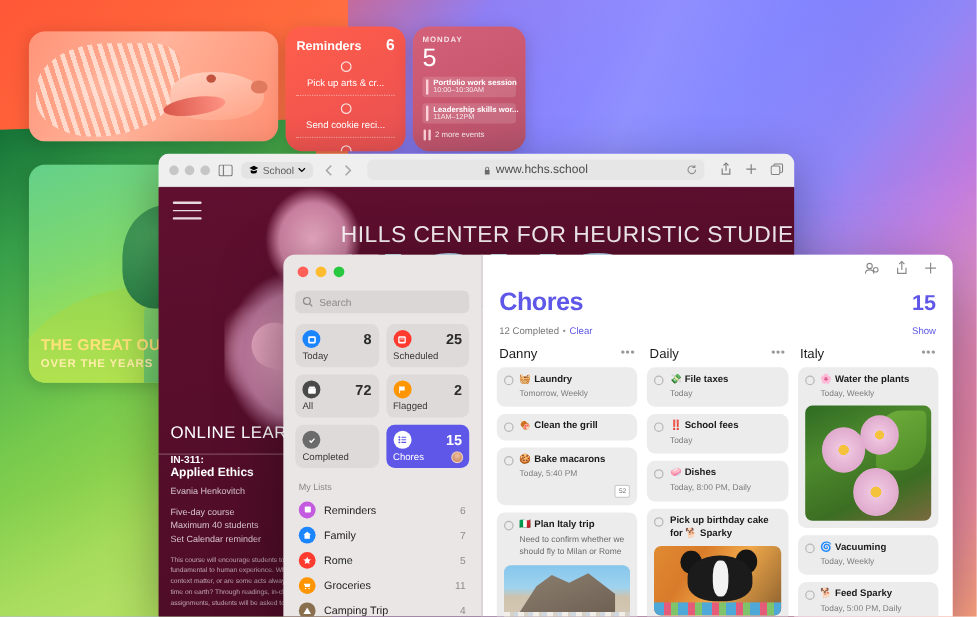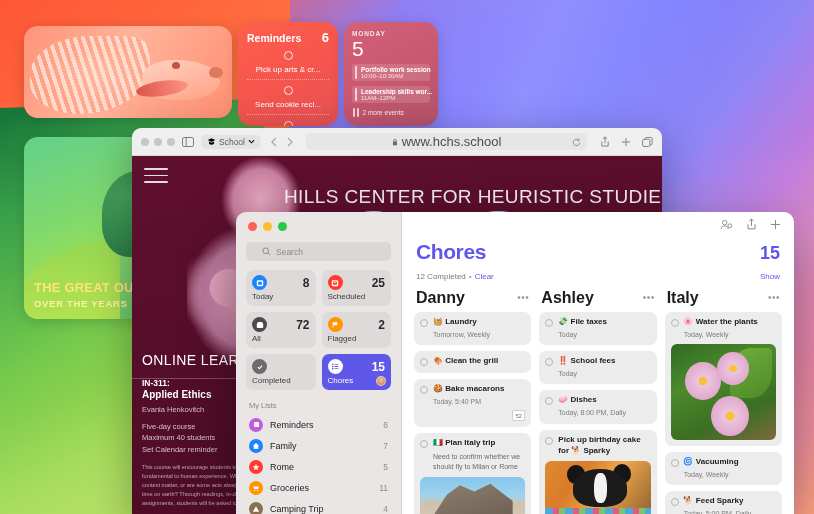--- a/index.html
+++ b/index.html
@@ -124,21 +124,21 @@
   .traffic { display: flex; gap: 5px; }
   .tl { width: 8px; height: 8px; border-radius: 50%; background: #c6c6c6; }
   .sb-icon { color: #7d7d7d; display: flex; align-items: center; }
   .tabgroup { display: flex; align-items: center; gap: 3px;
     background: #e4e3e4; border-radius: 5px; padding: 2px 6px; }
   .tabgroup span { font-size: 8.5px; color: #5d5d5d; }
   .navarrows { display: flex; gap: 10px; margin-left: 3px; color: #a9a8a9; }
   .urlbar { flex: 1; height: 17px; background: #e7e6e7; border-radius: 5px;
     display: flex; align-items: center; justify-content: center; gap: 4px;
     margin: 0 6px; position: relative; }
-  .urlbar-text { font-size: 13px; color: #4c4c4c; }
+  .urlbar-text { font-size: 10px; color: #4c4c4c; }
   .urlbar-reload { position: absolute; right: 6px; color: #8d8d8d; }
   .sb-right { display: flex; gap: 11px; color: #818081; align-items: center; }
 
   #safari-page { position: relative; height: 358px; background: #5a0f2d; overflow: hidden; }
   .page-hero { position: absolute; inset: 0;
     background: linear-gradient(170deg, #600f2f 0%, #520d29 60%, #4c0c26 100%); }
   .page-hamb { position: absolute; left: 12px; top: 12px; width: 24px; }
   .page-hamb i { display: block; height: 1.6px; background: rgba(255,255,255,.85);
     margin-bottom: 5px; border-radius: 2px; }
   .page-statue { position: absolute; left: 55px; top: 0px; width: 136px; height: 230px;
@@ -175,21 +175,21 @@
     display: flex;
   }
   
   #rm-sidebar { width: 166px; background: #e9e6e5; padding: 0 10px;
     border-right: 1px solid #d6d2d1; }
   #rm-sb-traffic { display: flex; gap: 6px; padding: 10px 2px 11px; }
   .tl-r { width: 9px; height: 9px; border-radius: 50%; background: #ff5f57; }
   .tl-y { width: 9px; height: 9px; border-radius: 50%; background: #febc2e; }
   .tl-g { width: 9px; height: 9px; border-radius: 50%; background: #28c840; }
   #rm-search { height: 19px; background: #dbd7d6; border-radius: 5px;
-    display: flex; align-items: center; gap: 5px; padding: 0 16px; }
+    display: flex; align-items: center; gap: 5px; padding: 0 6px; }
   #rm-search span { font-size: 8.5px; color: #8c8887; }
   .smart-grid { display: grid; grid-template-columns: 1fr 1fr; gap: 6px; margin-top: 9px; }
   .smart { background: #dedad9; border-radius: 7px; padding: 5px 6px 5px; position: relative; }
   .smart.active { background: #5e57e8; }
   .smart-top { display: flex; align-items: center; justify-content: space-between; }
   .smart-ic { width: 15px; height: 15px; border-radius: 50%;
     display: flex; align-items: center; justify-content: center; color: #fff; flex: none; }
   .smart-n { font-size: 12px; font-weight: 700; color: #2b2b2b; }
   .smart.active .smart-n { color: #fff; }
   .smart-l { font-size: 8px; color: #3a3a3a; margin-top: 2px; }
@@ -217,21 +217,21 @@
     margin-top: 1px; }
   .rm-completed { font-size: 8px; color: #787878; }
   .rm-dot { color: #9b9b9b; margin: 0 3px; font-size: 8px; }
   .rm-clear { font-size: 8px; color: #5e57e8; }
   .rm-show { font-size: 8px; color: #5e57e8; margin-left: 35px; }
 
   #rm-columns { display: flex; gap: 8px; padding: 6px 12px 0; }
   .rm-col { flex: 1; min-width: 0; }
   .rm-col-head { display: flex; align-items: center; justify-content: space-between;
     padding: 0 2px 5px; }
-  .rm-col-name { font-size: 16px; font-weight: 700; color: #1c1c1c; }
+  .rm-col-name { font-size: 11px; font-weight: 400; color: #1c1c1c; }
   .rm-col-more { font-size: 10px; color: #9a9a9a; letter-spacing: .5px; line-height: .4; }
   .task { background: #ececec; border-radius: 7px; padding: 5px 6px 6px; margin-bottom: 6px; }
   .task-row { display: flex; gap: 5px; align-items: flex-start; }
   .task-check { width: 8px; height: 8px; border-radius: 50%;
     border: 1px solid #b6b6b6; flex: none; margin-top: 2px; }
   .task-title { font-size: 8px; color: #1b1b1b; font-weight: 600; line-height: 1.35; }
   .task-emoji { font-size: 8px; }
   .task-sub { font-size: 7px; color: #7c7c7c; margin-top: 2px; margin-left: 13px; line-height: 1.35; }
   .task-note { font-size: 7px; color: #6b6b6b; margin-top: 3px; margin-left: 13px; line-height: 1.45; }
   .task-badge { width: 13px; height: 11px; border-radius: 2px; background: #fff;
@@ -658,21 +658,21 @@
             <div class="task-note">Need to confirm whether we should fly to Milan or Rome</div>
             <div class="task-photo photo-italy">
               <span class="mtn"></span>
               <span class="town"></span>
             </div>
           </div>
         </div>
 
         <div class="rm-col">
           <div class="rm-col-head">
-            <span class="rm-col-name">Ashley</span>
+            <span class="rm-col-name">Daily</span>
             <span class="rm-col-more">•••</span>
           </div>
 
           <div class="task">
             <div class="task-row">
               <span class="task-check"></span>
               <span class="task-title"><span class="task-emoji">💸</span> <span>File taxes</span></span>
             </div>
             <div class="task-sub">Today</div>
           </div>

